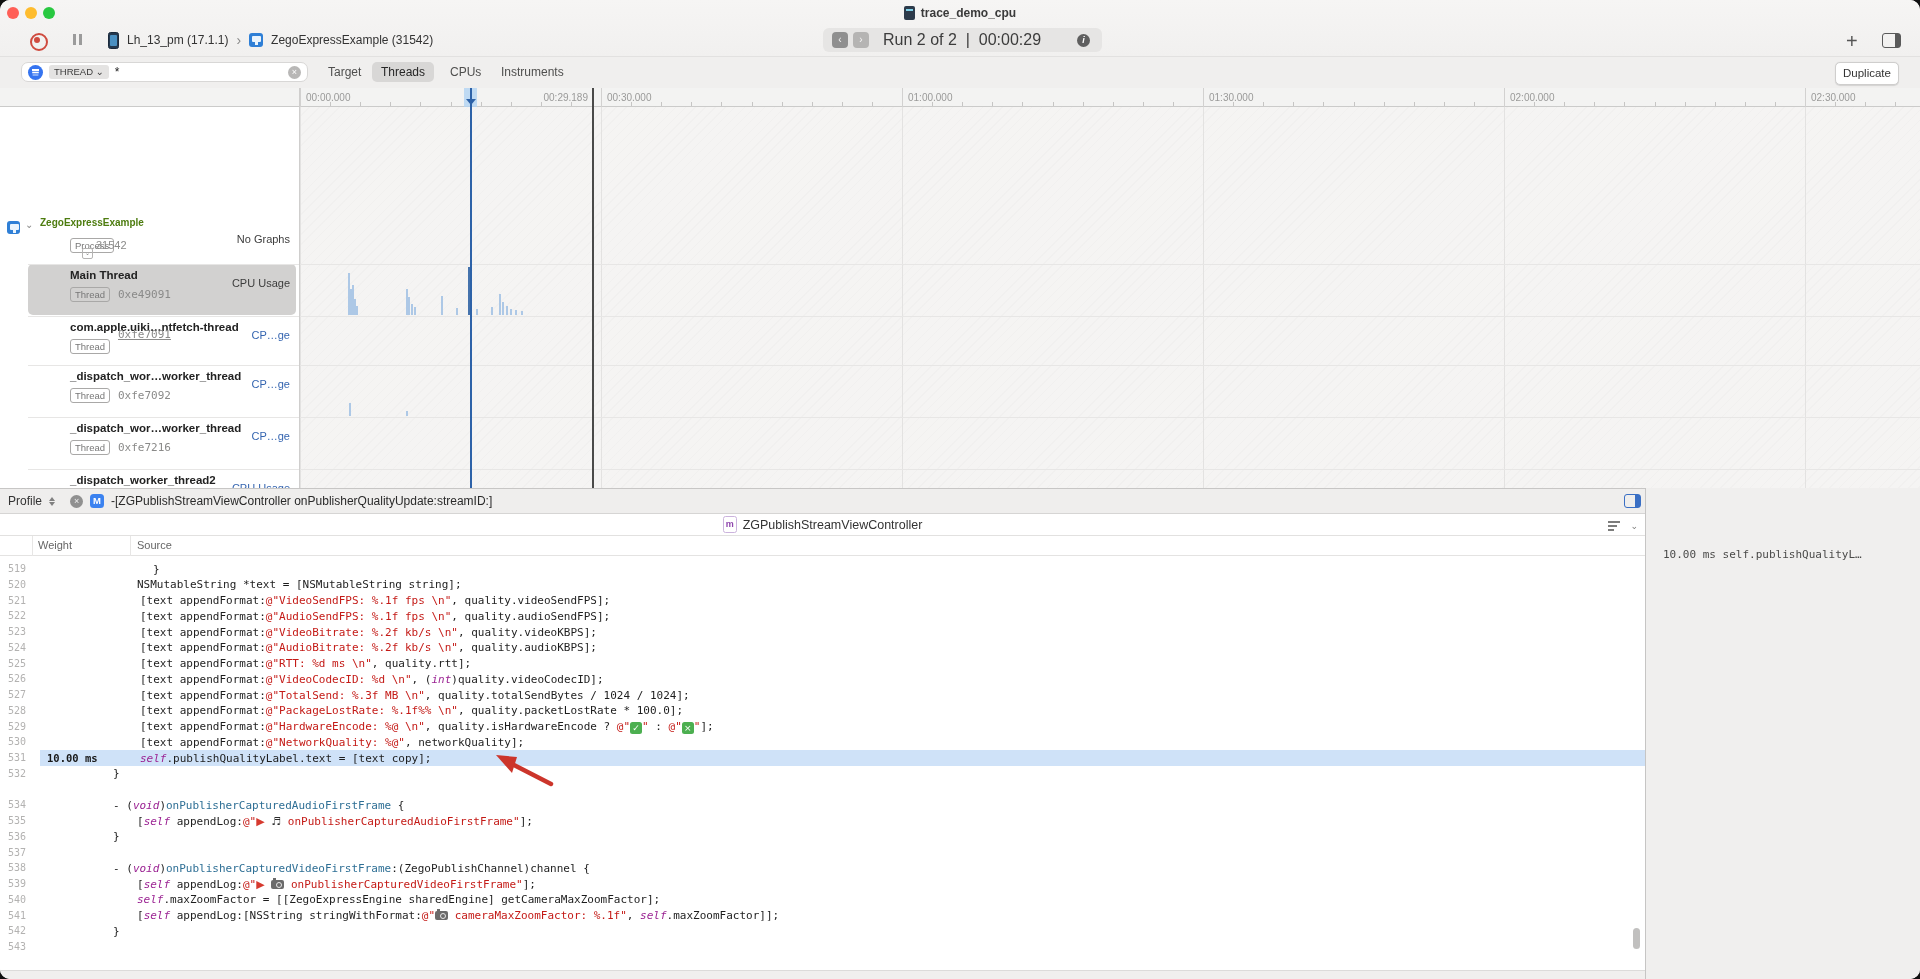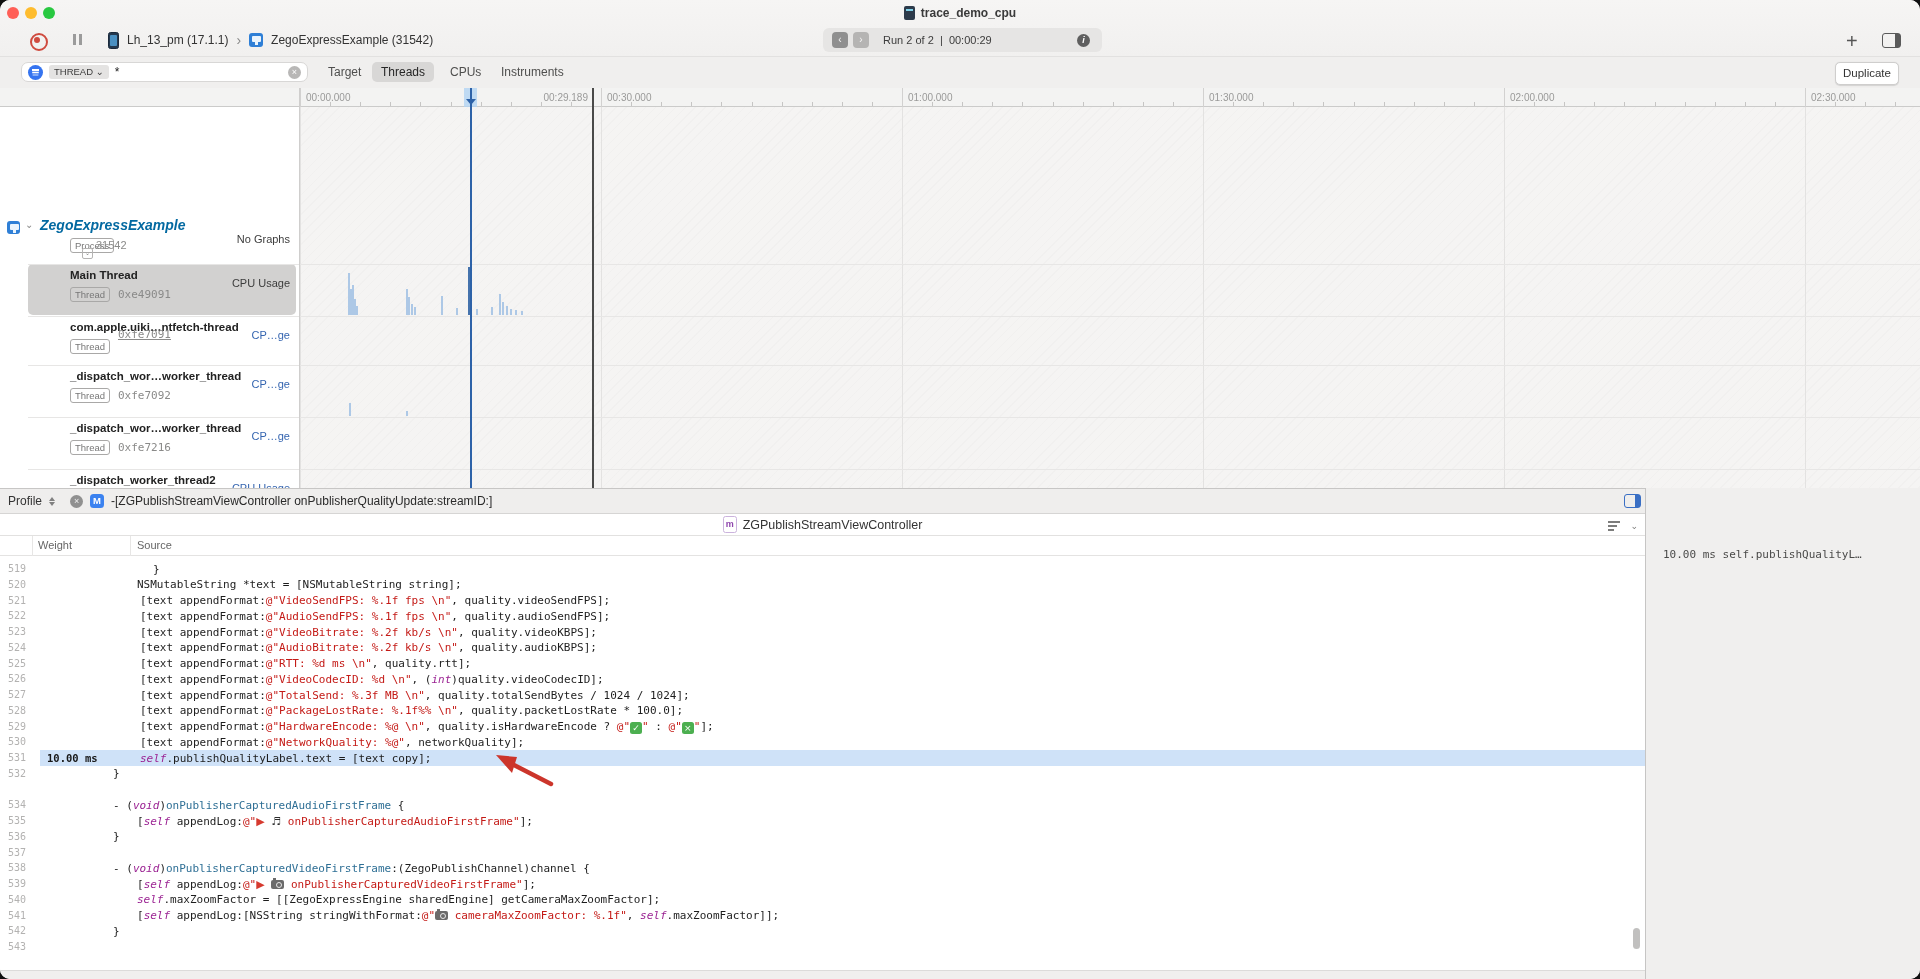--- a/index.html
+++ b/index.html
@@ -19,21 +19,21 @@
   #pausebtn{left:73px;top:34px;display:flex;gap:3px;}
   #devicearea{left:108px;top:28px;height:24px;display:flex;align-items:center;gap:8px;font-size:12px;color:#333;}
   .phoneicon{width:9px;height:15px;background:#24384e;border:1px solid #1b2a3c;border-radius:2.5px;position:relative;}
   .phoneicon:before{content:"";position:absolute;left:1px;top:2px;right:1px;bottom:2px;background:#4a90c2;border-radius:1px;}
   .chev{color:#888;font-size:14px;}
   .appicon{width:14px;height:14px;background:#2f7fd6;border-radius:3px;position:relative;}
   .appicon:before{content:"";position:absolute;left:2.5px;top:3px;width:9px;height:5.5px;background:#eaf4fd;border-radius:1px;}
   .appicon:after{content:"";position:absolute;left:5.5px;top:9px;width:3px;height:2.5px;background:#eaf4fd;}
   #runpill{left:823px;top:28px;width:279px;height:24px;background:#e6e5e4;border-radius:6px;display:flex;align-items:center;padding:0;box-sizing:border-box;}
   .navsq{width:16px;height:16px;border-radius:4px;color:#f3f3f3;font-size:10px;line-height:16px;text-align:center;}
-  #runtext{font-size:11px;color:#3c3c3c;margin-left:14px;white-space:nowrap;}
+  #runtext{font-size:16px;color:#3c3c3c;margin-left:14px;white-space:nowrap;}
   #infobtn{width:13px;height:13px;border-radius:50%;background:#5f5f5f;color:#fff;font-size:9px;font-style:italic;font-weight:700;line-height:13px;text-align:center;margin-left:auto;margin-right:12px;}
   #plusbtn{left:1846px;top:30px;font-size:20px;color:#555;font-weight:300;}
   #paneltoggle{left:1882px;top:33px;width:17px;height:13px;border:1.5px solid #5a5a5a;border-radius:3px;}
   #paneltoggle:before{content:"";position:absolute;right:0;top:0;bottom:0;width:5px;background:#5a5a5a;}
   
   #tabrow{left:0;top:56px;width:1920px;height:32px;background:#f0efee;border-top:1px solid #e2e1e0;}
   #filterfield{left:21px;top:5px;width:287px;height:20px;background:#fff;border:1px solid #d8d7d6;border-radius:7px;display:flex;align-items:center;box-sizing:border-box;padding:0 6px;gap:6px;}
   #filtericon{width:15px;height:15px;border-radius:50%;background:#3574f0;position:relative;flex:0 0 auto;}
   #filtericon:before{content:"";position:absolute;left:4px;top:4.5px;width:7px;height:1.5px;background:#fff;box-shadow:0 2.5px 0 -0.2px #fff,0 5px 0 -0.6px #fff;}
   #filtertoken{background:#e4e3e2;border-radius:3px;height:14px;line-height:14px;font-size:9.5px;color:#3c3c3c;padding:0 5px;}
@@ -284,21 +284,21 @@
         <div class="spike abs" style="left: 521px; top: 203.5px; height: 4px; background: rgb(173, 200, 230);"></div>
         <div class="spike abs" style="left: 468px; top: 159.5px; height: 48px; width: 3px; background: rgb(69, 115, 173);"></div>
         <div class="spike abs" style="left: 349px; top: 296px; height: 13px; background: rgb(173, 200, 230);"></div>
         <div class="spike abs" style="left: 406px; top: 304px; height: 5px; background: rgb(173, 200, 230);"></div>
       </div>
 
     <div class="abs" style="left:7px;top:114px;width:13px;height:13px;">
       <span class="appicon" style="display:block;width:13px;height:13px;"></span>
     </div>
     <span class="abs" style="left:25px;top:112px;font-size:10px;color:#8a8a89;">⌄</span>
-    <span class="abs" style="left:40px;top:110px;font-size:14px;font-weight:700;color:#0369a1;font-style:italic;">ZegoExpressExample</span>
+    <span class="abs" style="left:40px;top:110px;font-size:10px;font-weight:700;color:#4d7c0f;">ZegoExpressExample</span>
     <span class="abs thr-badge" style="top:131px;">Process</span>
     <span class="abs" style="left:82px;top:141px;width:9px;height:9px;border:1px solid #b5b4b3;border-radius:2px;font-size:6px;color:#777;text-align:center;line-height:9px;">⌄</span>
     <span class="abs" style="left:96px;top:132px;font-size:11px;color:#8a8a89;">31542</span>
     <span class="abs graphlabel" style="top:126px;color:#3c3c3c;">No Graphs</span>
   <div class="abs rowsep" style="top: 156.5px;"></div>
       <div class="abs rowsep" style="top: 208.5px;"></div>
       <div class="abs rowsep" style="top: 257.5px;"></div>
       <div class="abs rowsep" style="top: 309.5px;"></div>
       <div class="abs rowsep" style="top: 361.5px;"></div>
     </div>

